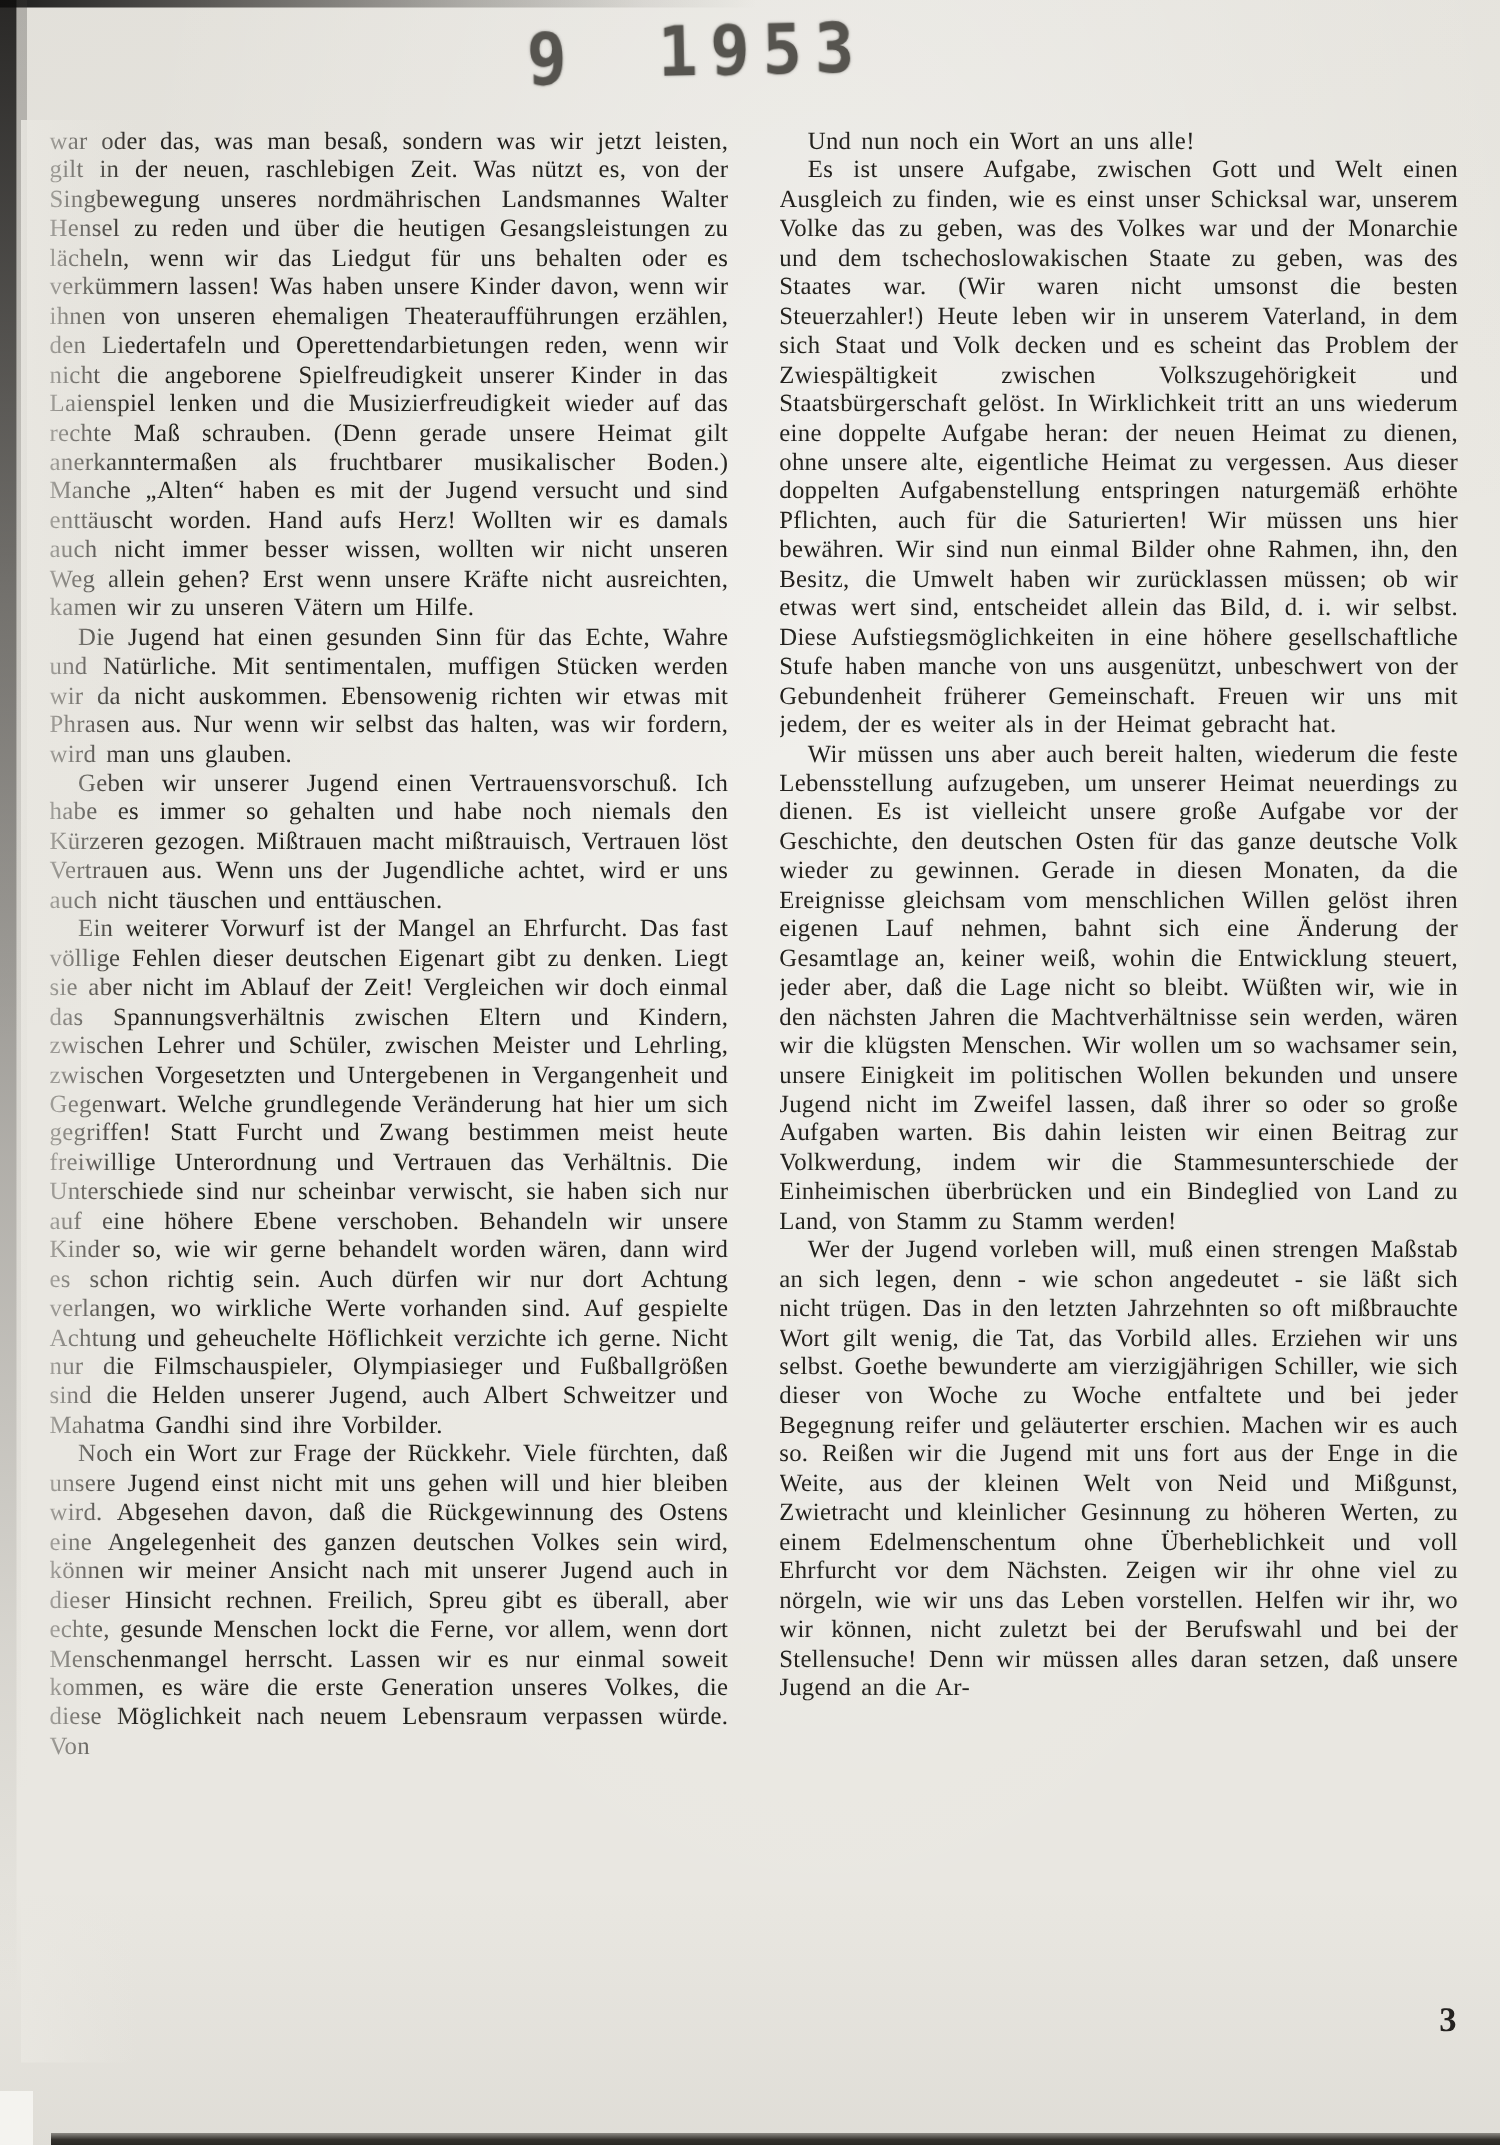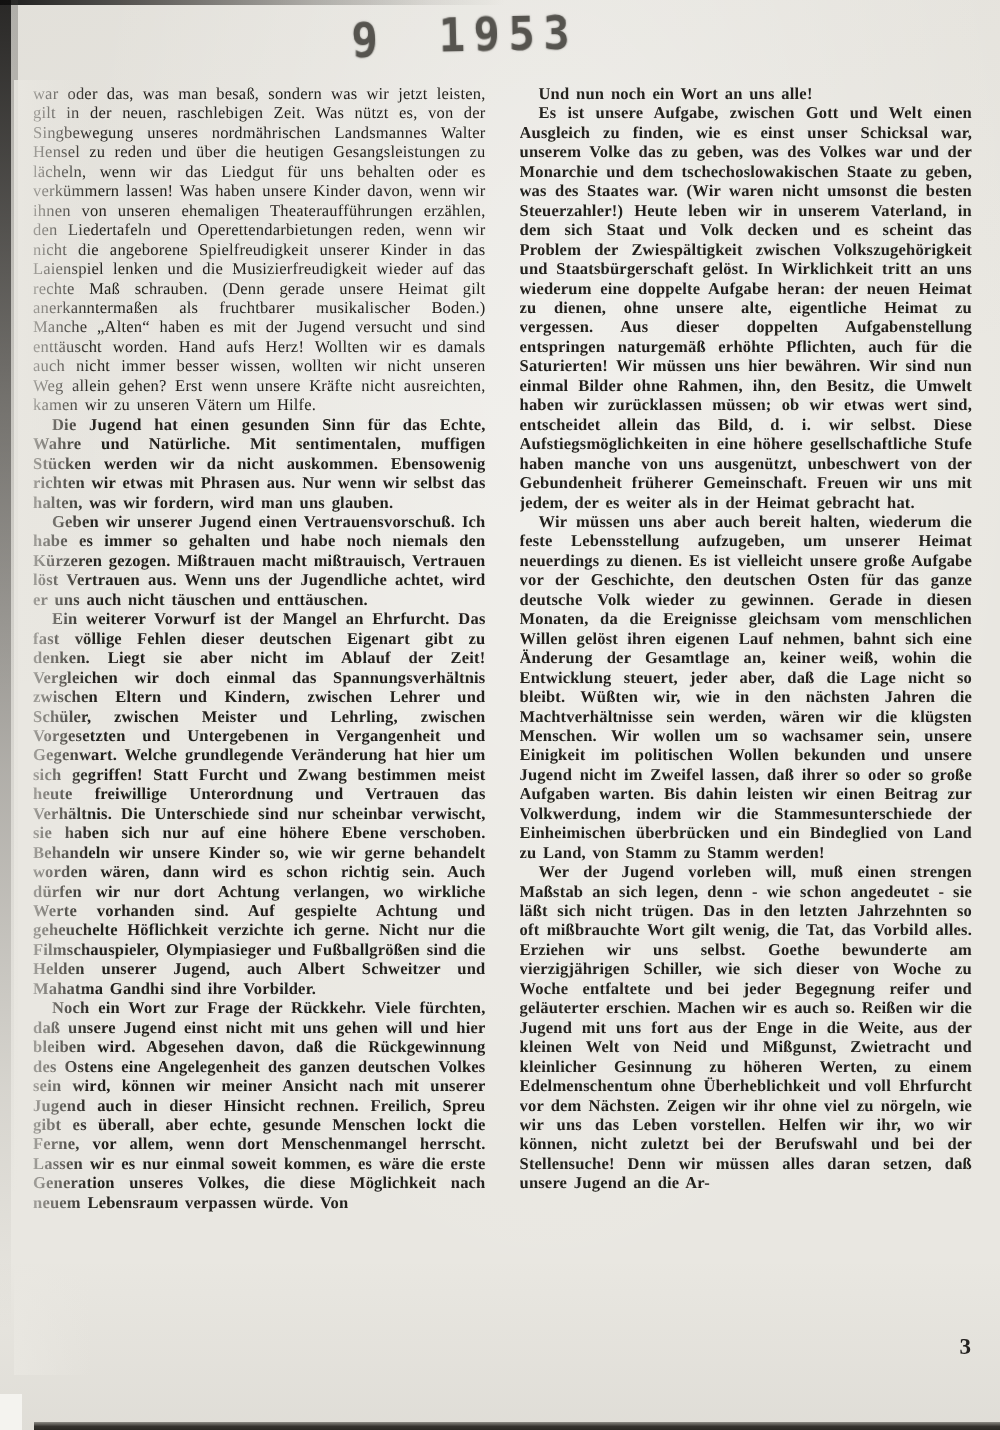--- a/index.html
+++ b/index.html
@@ -94,21 +94,21 @@
   .para {
     margin: 0;
     text-align: justify;
     font-size: 16.5px;
     line-height: 19.45px;
     letter-spacing: 0.2px;
     word-spacing: 2.4px;
     color: #24221e;
     text-rendering: geometricPrecision;
   }
-  .para.indent { text-indent: 19px; font-weight: bold; }
+  .para.indent { text-indent: 19px; }
 
   
   .left-fade {
     position: absolute;
     top: 80px; left: 14px;
     width: 78px; height: 1295px;
     background: linear-gradient(to right,
       rgba(233,231,225,0.88), rgba(233,231,225,0.45) 45%, rgba(233,231,225,0));
     pointer-events: none;
   }

